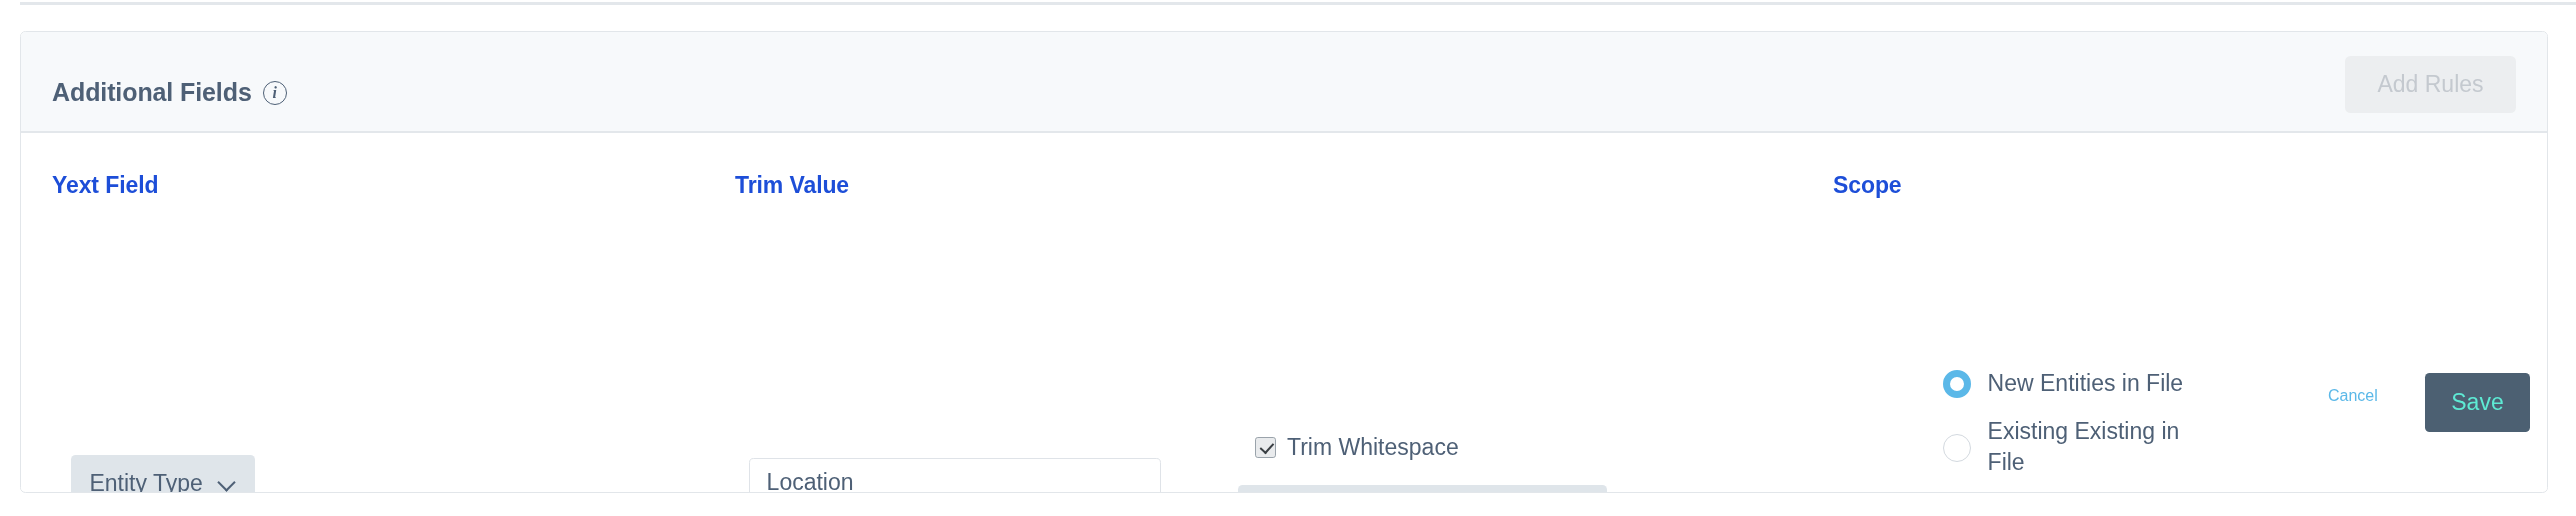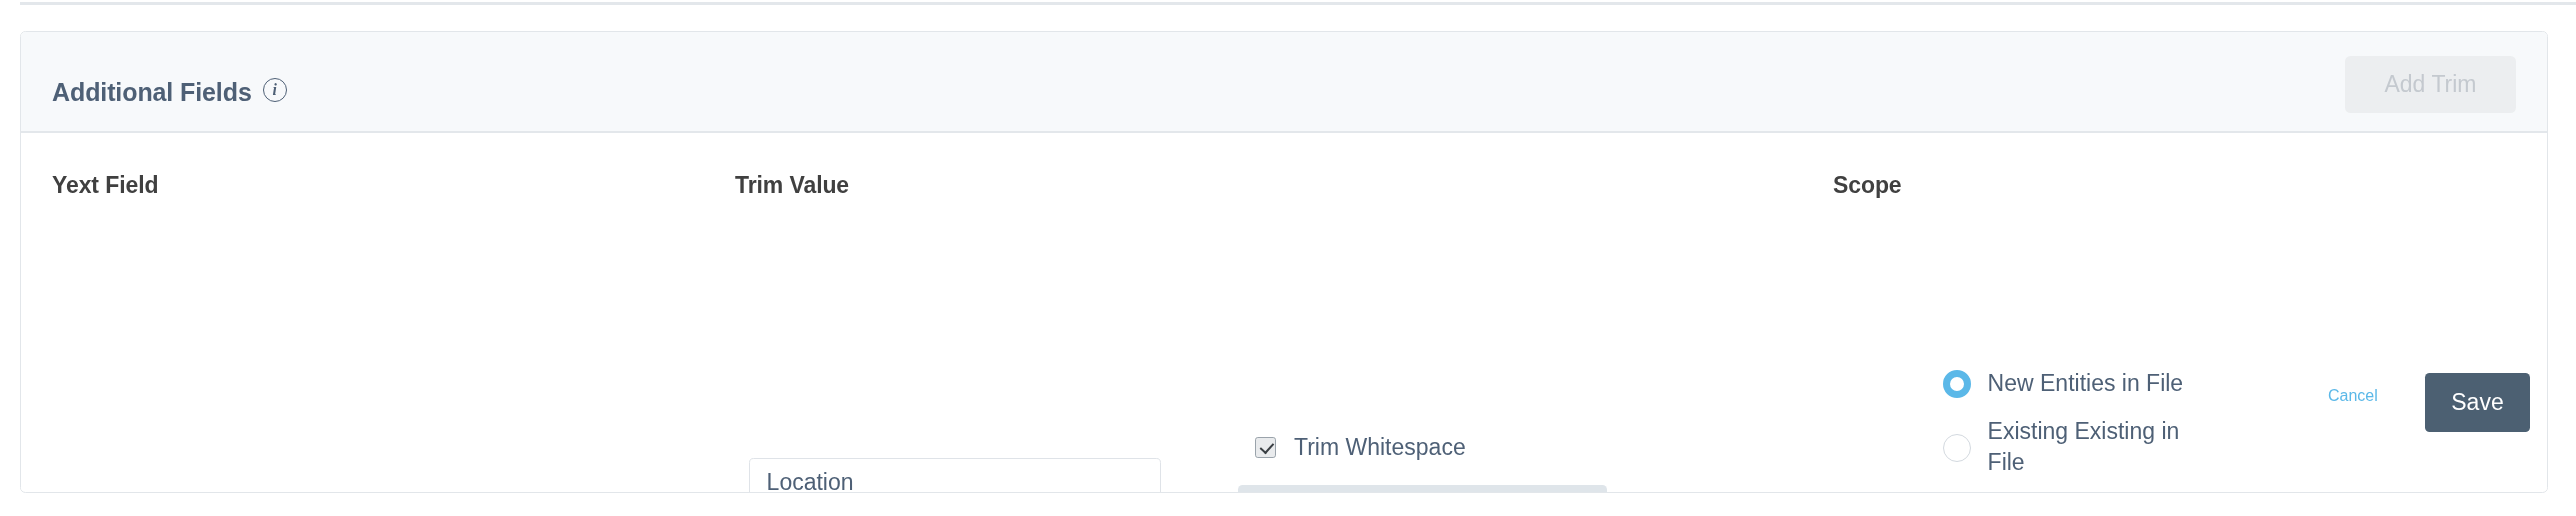--- a/index.html
+++ b/index.html
@@ -45,20 +45,21 @@
     height: 101px;
     background: #f7f9fb;
     border-bottom: 2.8px solid #e3e7eb;
     box-sizing: border-box;
   }
   .card-title-wrap {
     position: absolute;
     left: 31px;
     top: 46px;
     display: flex;
+    align-items: center;
     gap: 11px;
   }
   .card-title {
     font-size: 25px;
     font-weight: bold;
     color: #4e6076;
     letter-spacing: -0.1px;
   }
   .info-icon-dark {
     display: inline-block;
@@ -105,21 +106,21 @@
     position: relative;
     height: 358px;
     background: #ffffff;
   }
 
   
   .col-head {
     position: absolute;
     font-size: 23px;
     font-weight: bold;
-    color: #404040;
+    color: #1d4ed8;
     top: 39px;
     letter-spacing: -0.1px;
   }
   .col-head.c1 { left: 31px; }
   .col-head.c2 { left: 714px; }
   .col-head.c3 { left: 1215px; }
   .col-head.c4 { left: 1812px; }
 
   
   .pill-select {
@@ -185,21 +186,21 @@
   }
   .text-input::placeholder { color: #a9b4c0; }
 
   
   .checkbox-row {
     position: absolute;
     left: 1234px;
     top: 301px;
     display: flex;
     align-items: center;
-    gap: 18px;
+    gap: 11px;
   }
   .native-checkbox {
     width: 21px;
     height: 21px;
     box-sizing: border-box;
     background: #e9ebed;
     border: 0.9px solid #9aa3ab;
     border-radius: 2.8px;
     position: relative;
     flex: none;
@@ -271,48 +272,52 @@
   }
   .save-button {
     position: absolute;
     left: 2404px;
     top: 240px;
     width: 105px;
     height: 59px;
     background: #4c6072;
     border: none;
     border-radius: 4.6px;
-    color: #ffffff;
+    color: #5eead4;
     font-family: "Liberation Sans", sans-serif;
     font-size: 23px;
     cursor: pointer;
     padding: 0;
   }
 </style>
 </head>
 <body>
 
 <div class="top-rule"></div>
 
 <div class="card">
 
   <div class="card-header">
     <div class="card-title-wrap">
       <span class="card-title">Additional Fields</span>
       <span class="info-icon-dark"></span>
     </div>
-    <button class="add-field-button">Add Trim</button>
+    <button class="add-field-button">Add Rules</button>
   </div>
 
   <div class="card-body">
 
     <div class="col-head c1">Yext Field</div>
     <div class="col-head c2">Trim Value</div>
     <div class="col-head c4">Scope</div>
 
+    <div class="pill-select entity-type-select">
+      <span>Entity Type</span>
+      <span class="chev"></span>
+    </div>
 
     <input class="text-input" type="text" value="Location" style="">
 
     <div class="checkbox-row">
       <span class="native-checkbox"></span>
       <span class="checkbox-label">Trim Whitespace</span>
     </div>
 
     <div class="pill-select blank-values-select">
       

